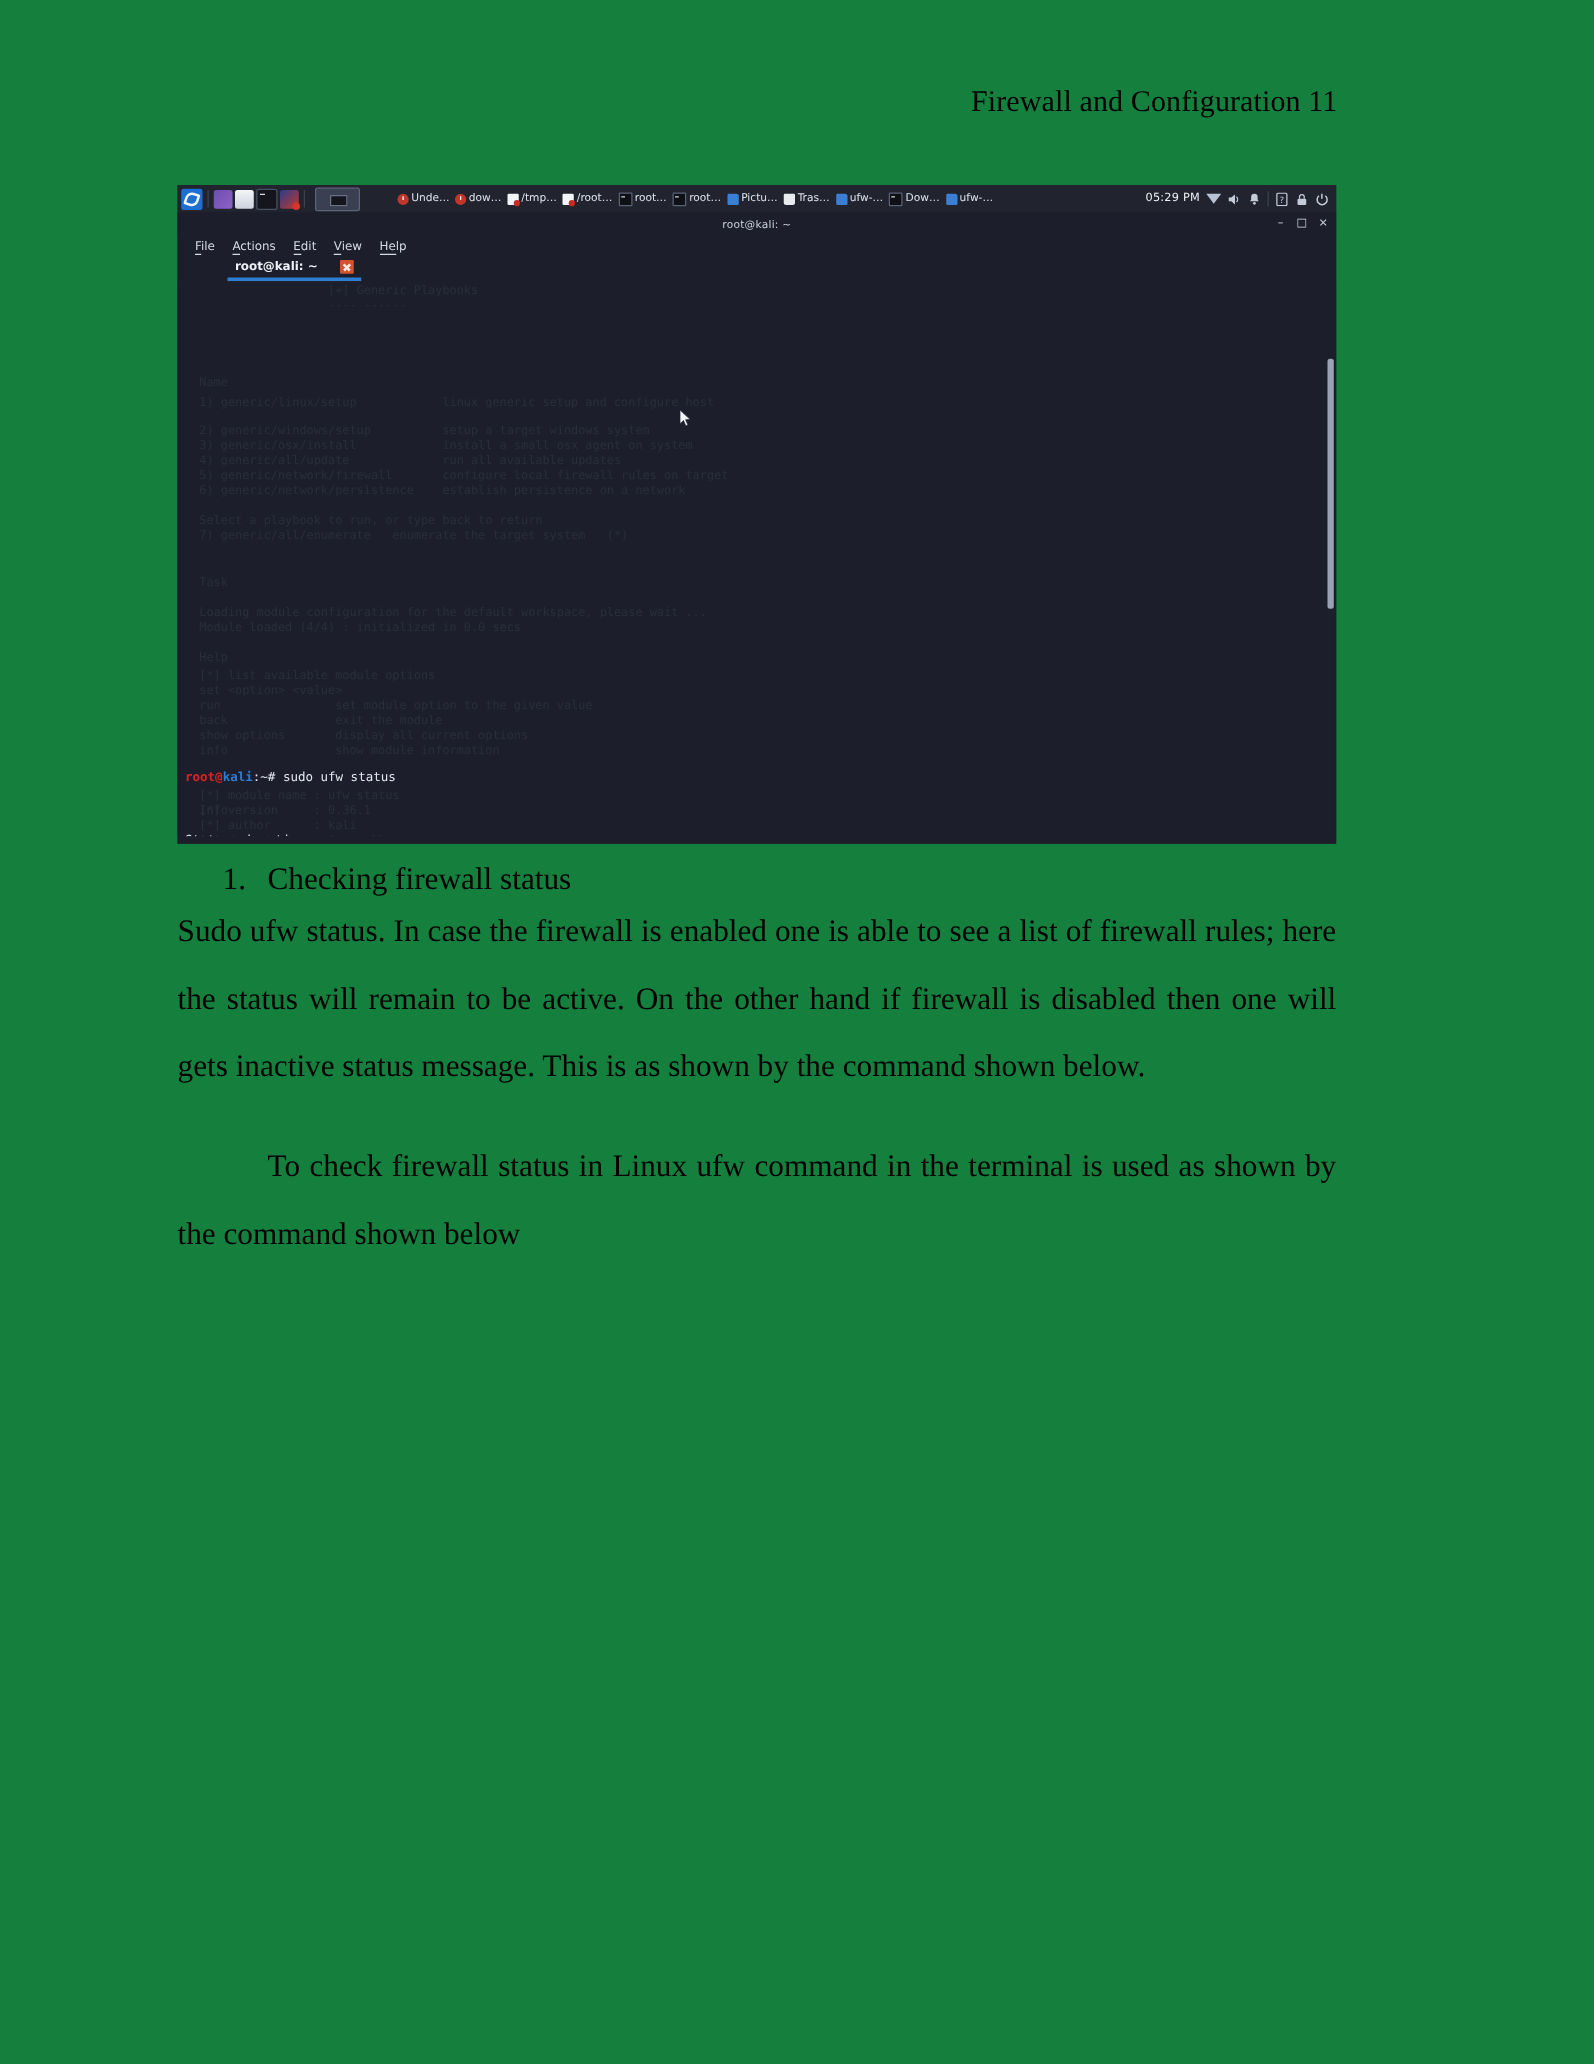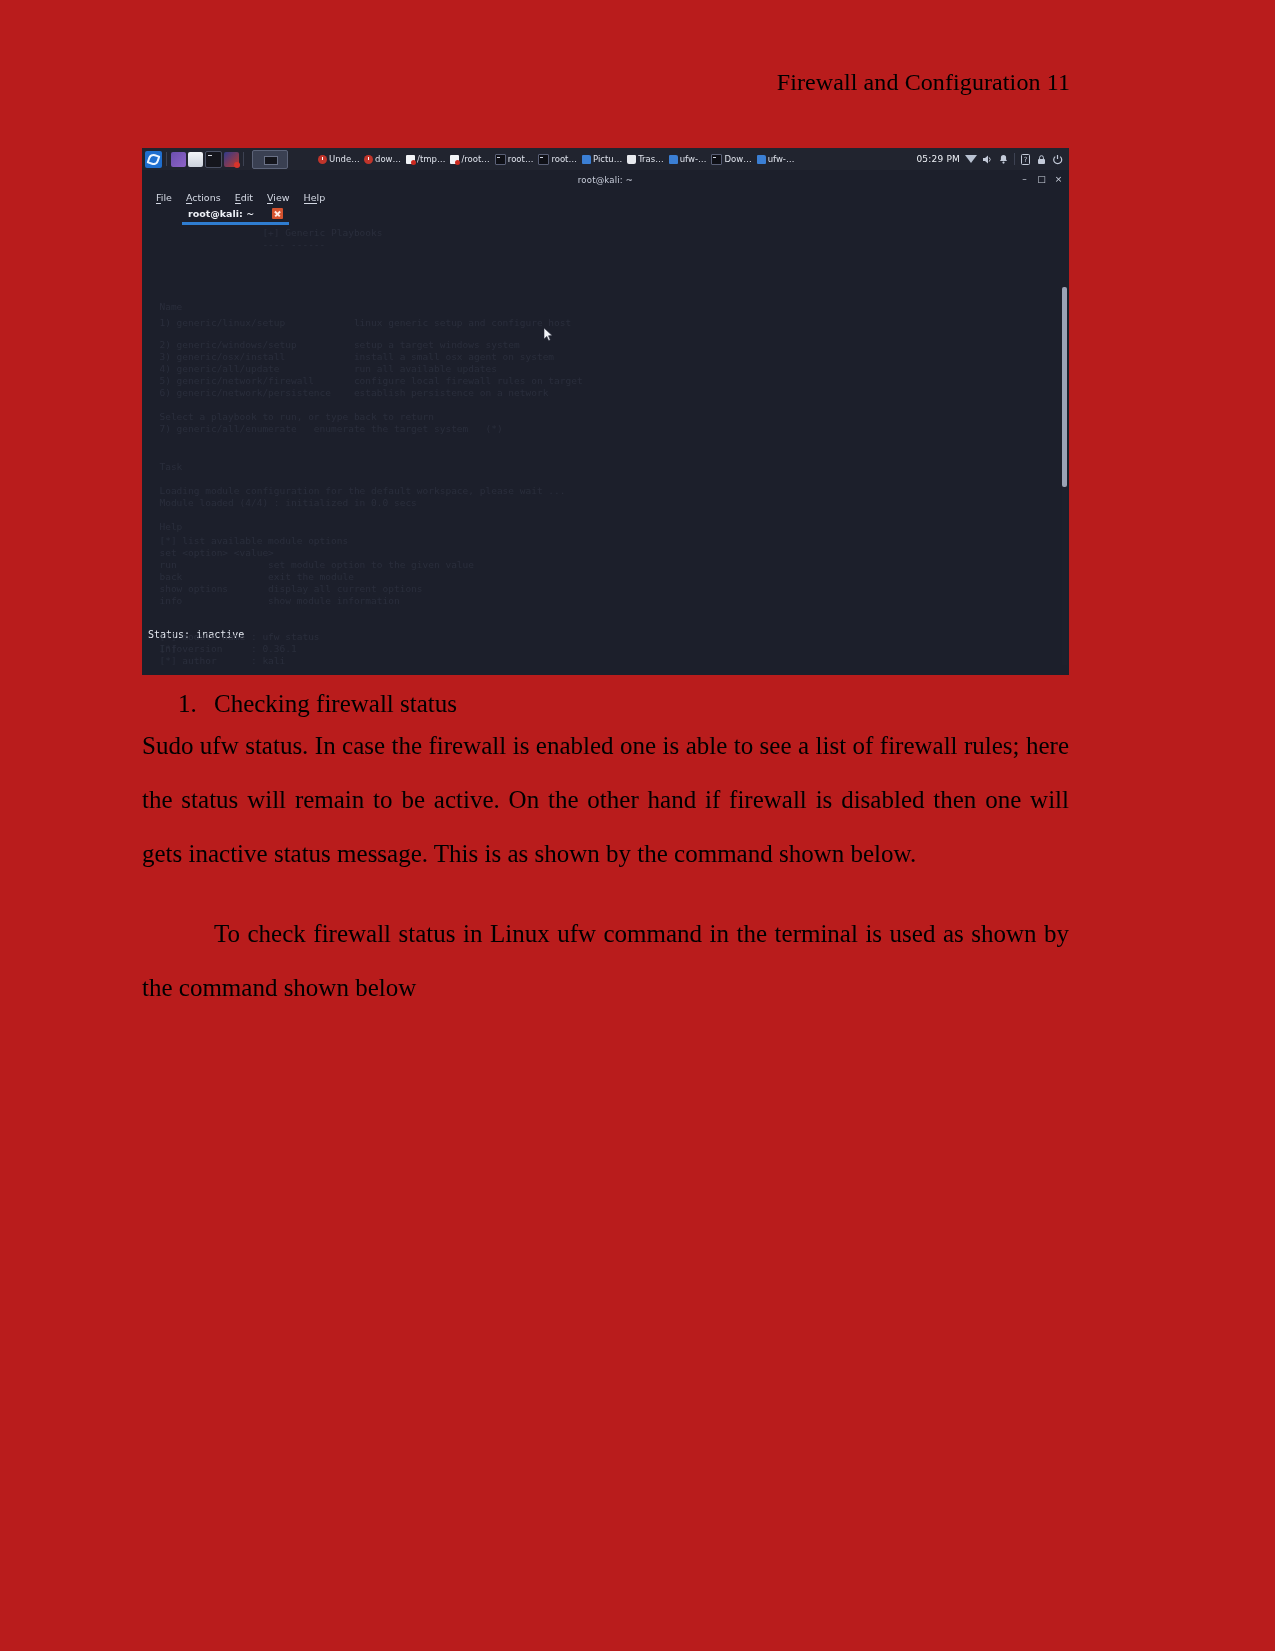--- a/index.html
+++ b/index.html
@@ -13,21 +13,21 @@
     position: relative;
     font-family: "Liberation Serif", "DejaVu Serif", serif;
     color: #000000;
     overflow: hidden;
   }
 
   
   .page {
     position: absolute;
     inset: 0;
-    background: #b91c1c;
+    background: #15803d;
   }
 
   .running-head {
     position: absolute;
     top: 68px;
     right: 205px;
     font-size: 24px;
     line-height: 1.2;
     letter-spacing: 0.1px;
     white-space: nowrap;
@@ -543,20 +543,21 @@
         <div class="ghost" style="top:334px;">  run                set module option to the given value</div>
         <div class="ghost" style="top:346px;">  back               exit the module</div>
         <div class="ghost" style="top:358px;">  show options       display all current options</div>
         <div class="ghost" style="top:370px;">  info               show module information</div>
         <div class="ghost" style="top:418px;">  Info</div>
         <div class="ghost" style="top:406px;">  [*] module name : ufw status</div>
         <div class="ghost" style="top:418px;">  [*] version     : 0.36.1</div>
         <div class="ghost" style="top:430px;">  [*] author      : kali</div>
         <div class="ghost" style="top:442px;">  [*] description : firewall management</div>
 
+        <span class="ln"><span class="c-user">root</span><span class="c-user">@</span><span class="c-host">kali</span><span>:~# </span><span>sudo ufw status</span></span>
 
         <span class="ln">Status: inactive</span>
 
         
 
         <div class="term-scrollbar">
           <div class="term-thumb"></div>
         </div>
       </div>
 

